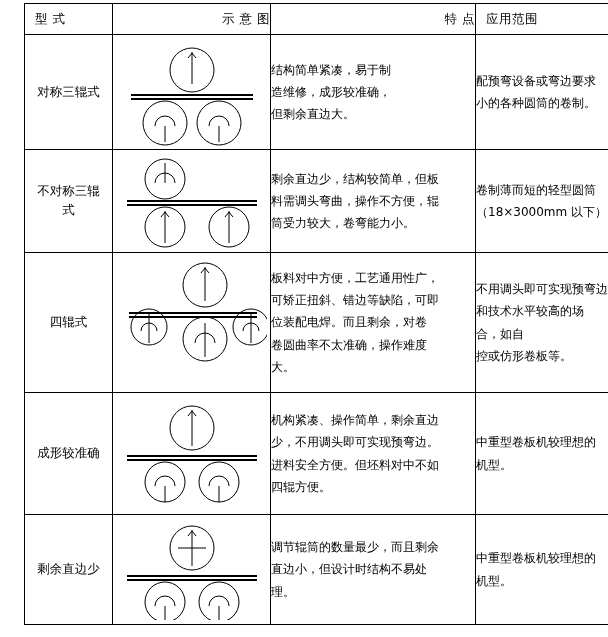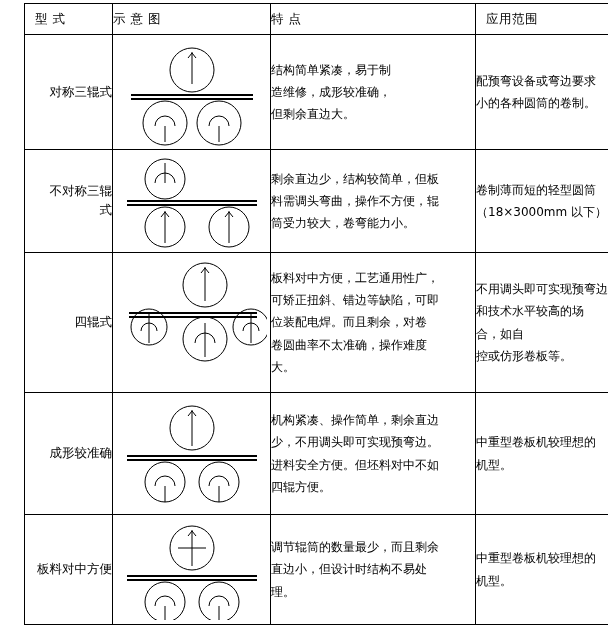--- a/index.html
+++ b/index.html
@@ -32,30 +32,30 @@
     padding: 0;
     font-weight: normal;
   }
   col.c-type  { width: 88px; }
   col.c-dia   { width: 158px; }
   col.c-feat  { width: 205px; }
   col.c-scope { width: 145px; }
 
   .hdr {
     height: 30px;
-    text-align: left;
+    text-align: right;
     font-size: 12.5px;
     letter-spacing: 0.5px;
   }
   .hdr.left {
     text-align: left;
     padding-left: 10px;
   }
   .type-cell {
-    text-align: right;
+    text-align: center;
     padding-left: 8px;
     font-size: 12.5px;
     line-height: 1.5;
   }
   .feat-cell, .scope-cell {
     padding: 6px 8px 6px 9px;
     font-size: 12px;
     line-height: 1.85;
     text-align: left;
     vertical-align: middle;
@@ -224,21 +224,21 @@
 进料安全方便。但坯料对中不如
 四辊方便。</span>
         </td>
         <td class="scope-cell">
           <span style="white-space:pre-line">中重型卷板机较理想的
 机型。</span>
         </td>
       </tr>
 
       <tr class="r5">
-        <td class="type-cell">板料对中方便</td>
+        <td class="type-cell">剩余直边少</td>
         <td class="dia-cell">
           <svg width="150" height="100" viewBox="0 0 150 100">
             <g fill="none" stroke="#000" stroke-width="1">
               <circle cx="75" cy="28" r="22"></circle>
               <line x1="75" y1="10" x2="75" y2="46"></line>
               <line x1="61" y1="28" x2="89" y2="28"></line>
               <path d="M71 16 l4 -5 l4 5"></path>
               <line x1="10" y1="56" x2="140" y2="56" stroke-width="2"></line>
               <line x1="10" y1="60" x2="140" y2="60" stroke-width="2"></line>
               <circle cx="48" cy="82" r="20"></circle>

